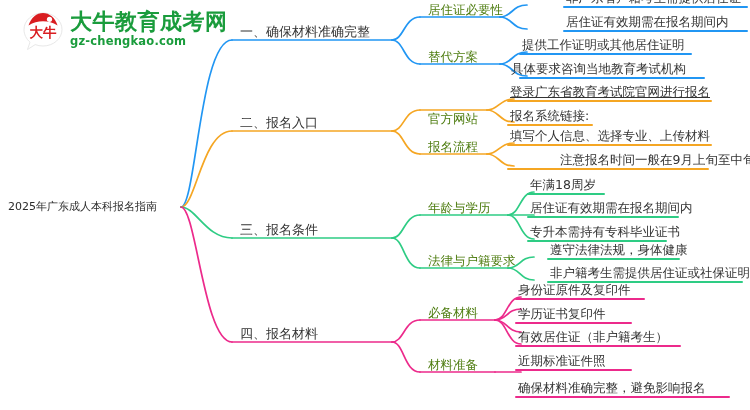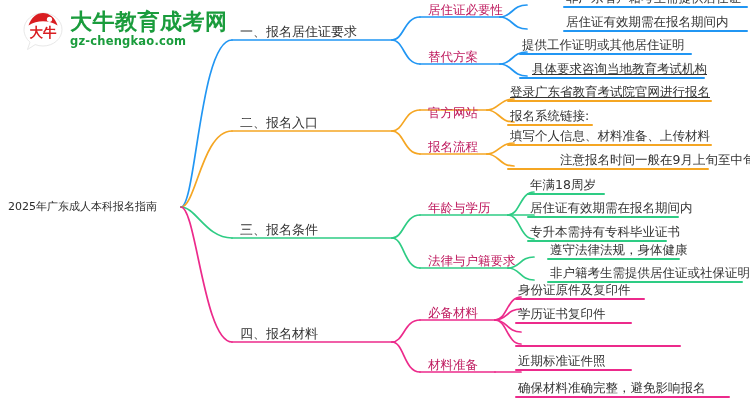--- a/index.html
+++ b/index.html
@@ -31,21 +31,21 @@
   
   .node{
     position:absolute;
     font-family:"DejaVu Sans","Liberation Sans",sans-serif;
     color:#333333;
     white-space:nowrap;
     line-height:16px;
   }
   .node-root{font-size:11px;color:#2b2b2b;}
   .node-l1{font-size:13px;color:#333333;}
-  .node-l2{font-size:12.5px;color:#be185d;}
+  .node-l2{font-size:12.5px;color:#4d7c0f;}
   .node-l3{font-size:12.5px;color:#333333;}
   .ul{position:absolute;height:1.6px;border-radius:1px;}
 </style>
 </head>
 <body>
 
 <div id="canvas">
 
   <div class="logo">
     <div class="logo-mark">
@@ -111,49 +111,49 @@
       <path d="M495,320 C507,320 507,309 521,309" stroke="#ec2a8b"></path>
       <path d="M495,320 C507,320 507,332 521,332" stroke="#ec2a8b"></path>
       <path d="M495,320 C507,320 507,344 521,344" stroke="#ec2a8b"></path>
       <path d="M420,372 L495,372" stroke="#ec2a8b"></path>
       <path d="M495,372 L521,372" stroke="#ec2a8b"></path>
     </g>
   </svg>
 
   <div class="node node-root" style="left:8px;top:199px;">2025年广东成人本科报名指南</div>
 
-  <div class="node node-l1" style="left:240px;top:24px;">一、报名居住证要求</div>
+  <div class="node node-l1" style="left:240px;top:24px;">一、确保材料准确完整</div>
 
   <div class="node node-l2" style="left:428px;top:2px;">居住证必要性</div>
   <div class="node node-l2" style="left:428px;top:49px;">替代方案</div>
 
   <div class="node node-l3" style="left:566px;top:-10px;">非广东省户籍考生需提供居住证</div>
   <div class="ul" style="left:563px;top:6px;width:185px;background:#2196f3;"></div>
 
   <div class="node node-l3" style="left:566px;top:14px;">居住证有效期需在报名期间内</div>
   <div class="ul" style="left:563px;top:30px;width:185px;background:#2196f3;"></div>
 
   <div class="node node-l3" style="left:522px;top:37px;">提供工作证明或其他居住证明</div>
   <div class="ul" style="left:519px;top:53px;width:173px;background:#2196f3;"></div>
 
-  <div class="node node-l3" style="left:532px;top:61px;text-decoration:underline;">具体要求咨询当地教育考试机构</div>
+  <div class="node node-l3" style="left:511px;top:61px;">具体要求咨询当地教育考试机构</div>
   <div class="ul" style="left:519px;top:77px;width:186px;background:#2196f3;"></div>
 
   <div class="node node-l1" style="left:240px;top:115px;">二、报名入口</div>
 
-  <div class="node node-l2" style="left:428px;top:105px;text-align:right;">官方网站</div>
+  <div class="node node-l2" style="left:428px;top:111px;text-align:right;">官方网站</div>
   <div class="node node-l2" style="left:428px;top:139px;">报名流程</div>
 
   <div class="node node-l3" style="left:510px;top:84px;text-decoration:underline;">登录广东省教育考试院官网进行报名</div>
   <div class="ul" style="left:507px;top:100px;width:205px;background:#f5a623;"></div>
 
   <div class="node node-l3" style="left:510px;top:108px;">报名系统链接:</div>
   <div class="ul" style="left:507px;top:124px;width:86px;background:#f5a623;"></div>
 
-  <div class="node node-l3" style="left:510px;top:128px;">填写个人信息、材料准备、上传材料</div>
+  <div class="node node-l3" style="left:510px;top:128px;">填写个人信息、选择专业、上传材料</div>
   <div class="ul" style="left:507px;top:144px;width:205px;background:#f5a623;"></div>
 
   <div class="node node-l3" style="left:512px;top:152px;margin-left:48px;">注意报名时间一般在9月上旬至中旬</div>
   <div class="ul" style="left:507px;top:168px;width:202px;background:#f5a623;"></div>
 
   <div class="node node-l1" style="left:240px;top:222px;">三、报名条件</div>
 
   <div class="node node-l2" style="left:428px;top:200px;">年龄与学历</div>
   <div class="node node-l2" style="left:428px;top:253px;">法律与户籍要求</div>
 
@@ -176,20 +176,21 @@
 
   <div class="node node-l2" style="left:428px;top:305px;">必备材料</div>
   <div class="node node-l2" style="left:428px;top:357px;">材料准备</div>
 
   <div class="node node-l3" style="left:518px;top:282px;">身份证原件及复印件</div>
   <div class="ul" style="left:515px;top:298px;width:130px;background:#ec2a8b;"></div>
 
   <div class="node node-l3" style="left:518px;top:306px;">学历证书复印件</div>
   <div class="ul" style="left:515px;top:322px;width:117px;background:#ec2a8b;"></div>
 
+  <div class="node node-l3" style="left:518px;top:329px;">有效居住证（非户籍考生）</div>
   <div class="ul" style="left:515px;top:345px;width:166px;background:#ec2a8b;"></div>
 
   <div class="node node-l3" style="left:518px;top:353px;">近期标准证件照</div>
   <div class="ul" style="left:515px;top:369px;width:117px;background:#ec2a8b;"></div>
 
   <div class="node node-l3" style="left:518px;top:380px;">确保材料准确完整，避免影响报名</div>
   <div class="ul" style="left:515px;top:396px;width:215px;background:#ec2a8b;"></div>
 
 </div>
 

